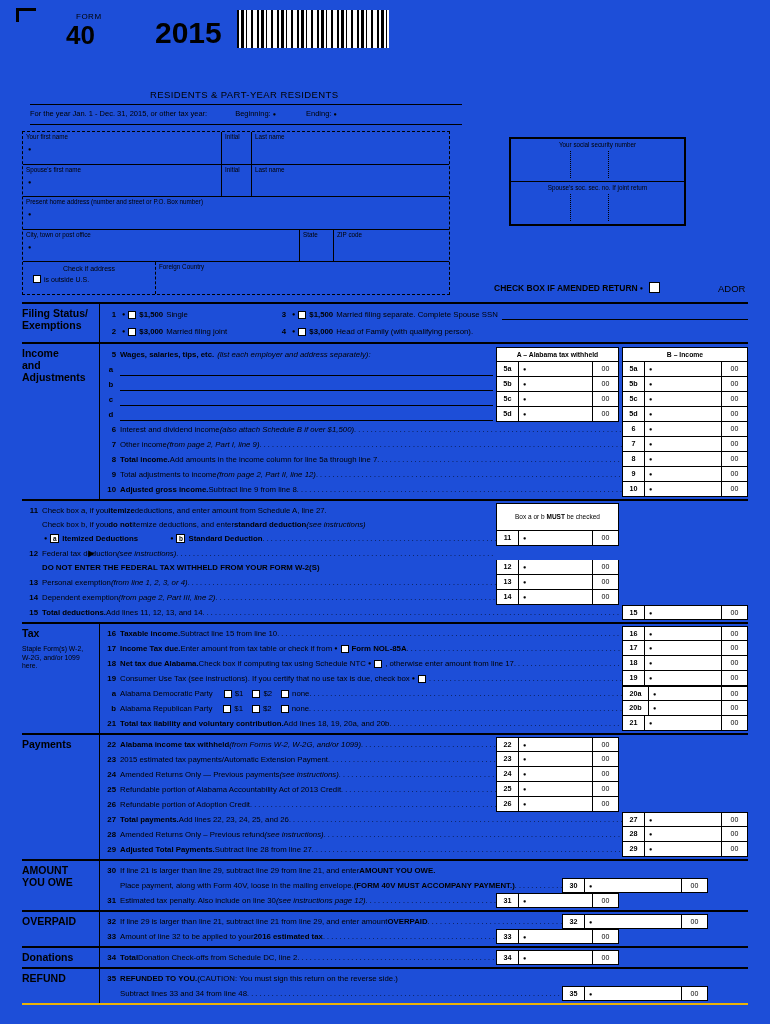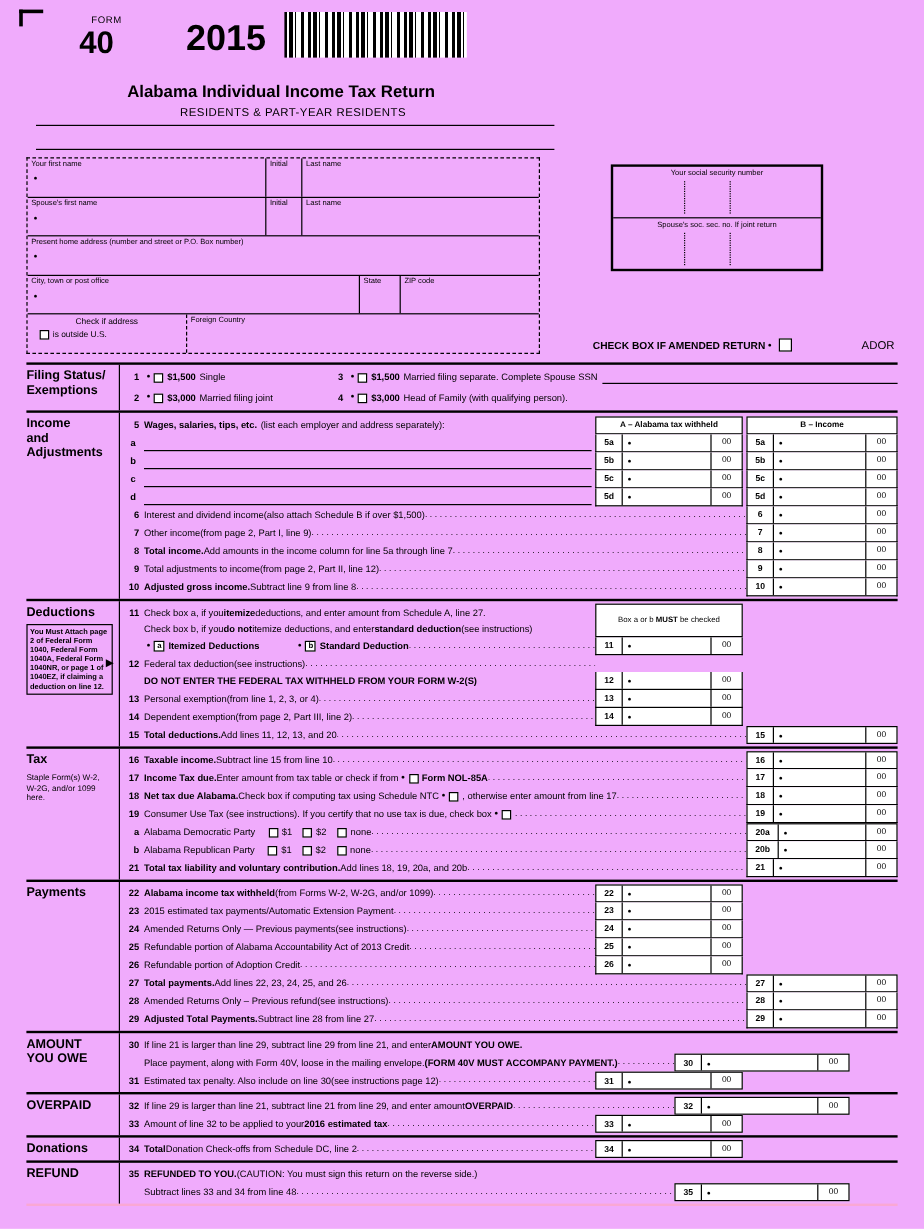--- a/index.html
+++ b/index.html
@@ -1,18 +1,18 @@
 <!DOCTYPE html>
 <html><head>
 <meta charset="utf-8">
 <style>
 *{box-sizing:border-box;margin:0;padding:0}
 html,body{width:770px;height:1024px}
 body{font-family:"Liberation Sans","DejaVu Sans",sans-serif;background:#fff;color:#000}
-.page{position:relative;width:770px;height:1024px;overflow:hidden;background:#f0abfc}
+.page{position:relative;width:770px;height:1024px;overflow:hidden;background:#1d4ed8}
 
 .corner{position:absolute;left:16px;top:8px;width:20px;height:14px;border-left:3px solid #000;border-top:3px solid #000}
 .formword{position:absolute;left:76px;top:12px;font-size:8px;letter-spacing:.5px}
 .formnum{position:absolute;left:66px;top:20px;font-size:26px;font-weight:bold}
 .year{position:absolute;left:155px;top:16px;font-size:30px;font-weight:bold}
 .barcode{position:absolute;left:237px;top:10px;width:152px;height:38px;
  background:repeating-linear-gradient(90deg,#000 0 2px,#fff 2px 4px,#000 4px 7px,#fff 7px 9px,#000 9px 10px,#fff 10px 14px,#000 14px 16px,#fff 16px 20px)}
 .title{position:absolute;left:106px;top:68px;font-size:14px;font-weight:bold}
 .subtitle{position:absolute;left:150px;top:89px;font-size:9.5px;letter-spacing:.4px}
 .hr{position:absolute;height:1px;background:#000}
@@ -36,35 +36,35 @@
 
 .ssnbox{position:absolute;left:509px;top:137px;width:177px;height:89px;border:2px solid #000;display:flex;flex-direction:column}
 .ssntitle{font-size:6.3px;text-align:center;padding-top:2px}
 .ssndigits{flex:1;position:relative}
 .ssnsep{position:absolute;top:3px;bottom:3px;border-left:1px dotted #000}
 .ssndivider{height:1px;background:#000}
 
 .amended{position:absolute;left:494px;top:282px;display:flex;align-items:center;font-size:8.5px;font-weight:bold}
 .ador{position:absolute;left:718px;top:283px;font-size:9.5px;font-weight:normal}
 
-.formbody{position:absolute;left:22px;top:302px;width:726px;border-bottom:2px solid #f9a8d4}
+.formbody{position:absolute;left:22px;top:302px;width:726px;border-bottom:2px solid #eab308}
 .sec{display:flex;border-top:2px solid #000;position:relative}
 .slabel{width:78px;flex-shrink:0;border-right:1px solid #000;padding:3px 2px 2px 0}
 .st{font-weight:bold;font-size:10.5px;line-height:12px}
 .slabel.vc .st:first-child{}
 .dednote{margin-top:4px;width:72px;border:1px solid #000;font-size:6.2px;line-height:7.6px;padding:2px;font-weight:bold}
 .staplenote{margin-top:6px;font-size:6.8px;line-height:8.5px;width:68px}
 .scontent{flex:1;min-width:0;position:relative;padding:2px 0 2px 4px}
 .frow{display:flex;align-items:center;height:15px;font-size:7.8px;line-height:15px;white-space:nowrap}
 .frow.f{height:17px}
 .frow.h14{height:14px}
 .frow.hdr{height:16px}
 .num{width:16px;flex-shrink:0;font-weight:bold;text-align:right;padding-right:4px}
 .b{font-weight:bold}
-.i{}
+.i{font-style:italic}
 .leader{flex:1 1 0;min-width:0;overflow:hidden;white-space:nowrap;letter-spacing:2.2px;font-size:7px}
 .leader::after{content:"......................................................................................................................................................."}
 .flexsp{flex:1 1 0;min-width:0}
 .sp2{width:3px;flex-shrink:0}.sp8{width:8px;flex-shrink:0}.sp10{width:10px;flex-shrink:0}.sp30{width:30px;flex-shrink:0}.sp252{width:252px;flex-shrink:0}
 .fopt{display:flex;align-items:center;width:170px;flex-shrink:0}
 .fopt2{display:flex;align-items:center;flex:1;min-width:0}
 .uline{flex:1;border-bottom:1px solid #000;height:11px;margin-left:4px;min-width:10px}
 .wletter{width:14px;flex-shrink:0;text-align:center;font-weight:bold}
 .wline{flex:1 1 0;min-width:0;border-bottom:1px solid #000;height:12px;margin:0 3px 0 2px}
 
@@ -92,23 +92,29 @@
 </head>
 <body>
 
 <div class="page">
 
   <div class="corner"></div>
   <div class="formword">FORM</div>
   <div class="formnum">40</div>
   <div class="year">2015</div>
   <div class="barcode"></div>
-  <div class="title">Alabama Individual Income Tax Return</div>
   <div class="subtitle">RESIDENTS &amp; PART-YEAR RESIDENTS</div>
   <div class="hr" style="left:30px;top:104px;width:432px"></div>
+  <div class="period">
+    <span>For the year Jan. 1 - Dec. 31, 2015, or other tax year:</span>
+    <span class="lab">Beginning:</span>
+    <span class="blt">●</span>
+    <span class="lab">Ending:</span>
+    <span class="blt">●</span>
+  </div>
   <div class="hr" style="left:30px;top:124px;width:432px"></div>
 
   <div class="idblock">
     <div class="idrow">
       <div class="idcell main">
         <div class="idlabel">Your first name</div>
         <div class="identry"><span class="blt">●</span></div>
       </div>
       <div class="idcell initial">
           <div class="idlabel">Initial</div>
@@ -355,24 +361,20 @@
               <span class="cn">10</span>
               <span class="ca"><span class="blt">●</span></span>
               <span class="cz">00</span>
             </span>
         </div>
       </div>
     </section>
 
     <section class="sec">
       <span class="arrow">►</span>
-      <div class="slabel">
-        <div class="st">Deductions</div>
-        <div class="dednote">You Must Attach page 2 of Federal Form 1040, Federal Form 1040A, Federal Form 1040NR, or page 1 of 1040EZ, if claiming a deduction on line 12.</div>
-      </div>
       <div class="scontent">
         <div class="boxab">
           <span>Box a or b </span><span class="b">MUST</span><span> be checked</span>
         </div>
         <div class="frow h14">
           <span class="num">11</span>
           <span>Check box a, if you </span>
             <span class="b">itemize</span>
             <span> deductions, and enter amount from Schedule A, line 27.</span>
         </div>
@@ -435,21 +437,21 @@
           <span class="leader"></span>
           <span class="cg mid">
               <span class="cn">14</span>
               <span class="ca"><span class="blt">●</span></span>
               <span class="cz">00</span>
             </span>
         </div>
         <div class="frow">
           <span class="num">15</span>
           <span class="b">Total deductions.</span>
-            <span> Add lines 11, 12, 13, and 20</span>
+            <span> Add lines 11, 12, 13, and 14</span>
           <span class="leader"></span>
           <span class="cg rightc ct">
               <span class="cn">15</span>
               <span class="ca"><span class="blt">●</span></span>
               <span class="cz">00</span>
             </span>
         </div>
       </div>
     </section>
 

